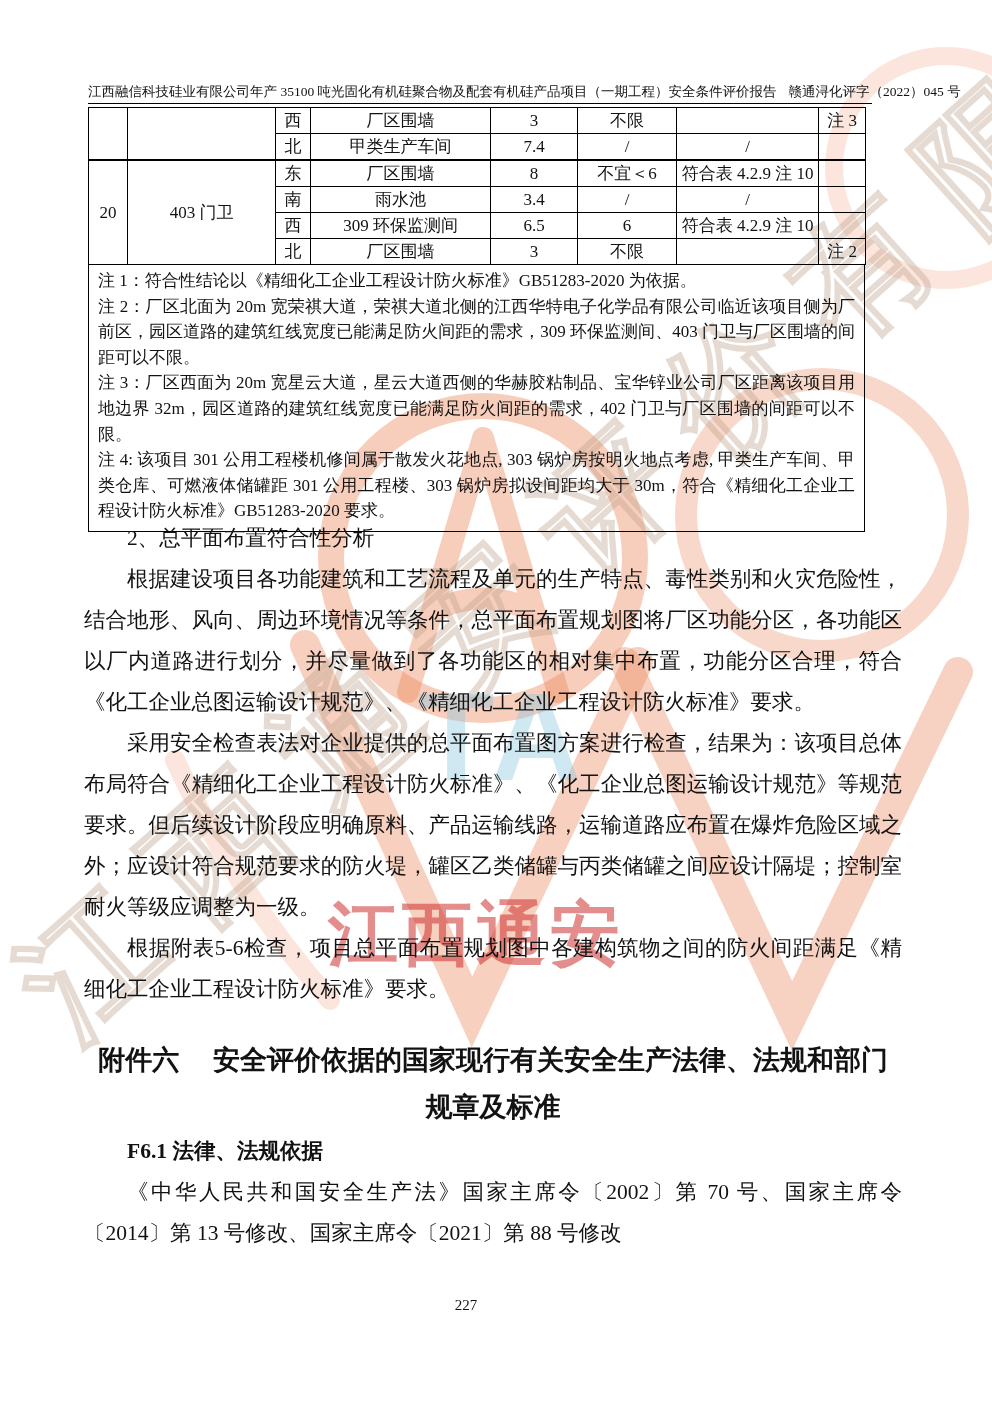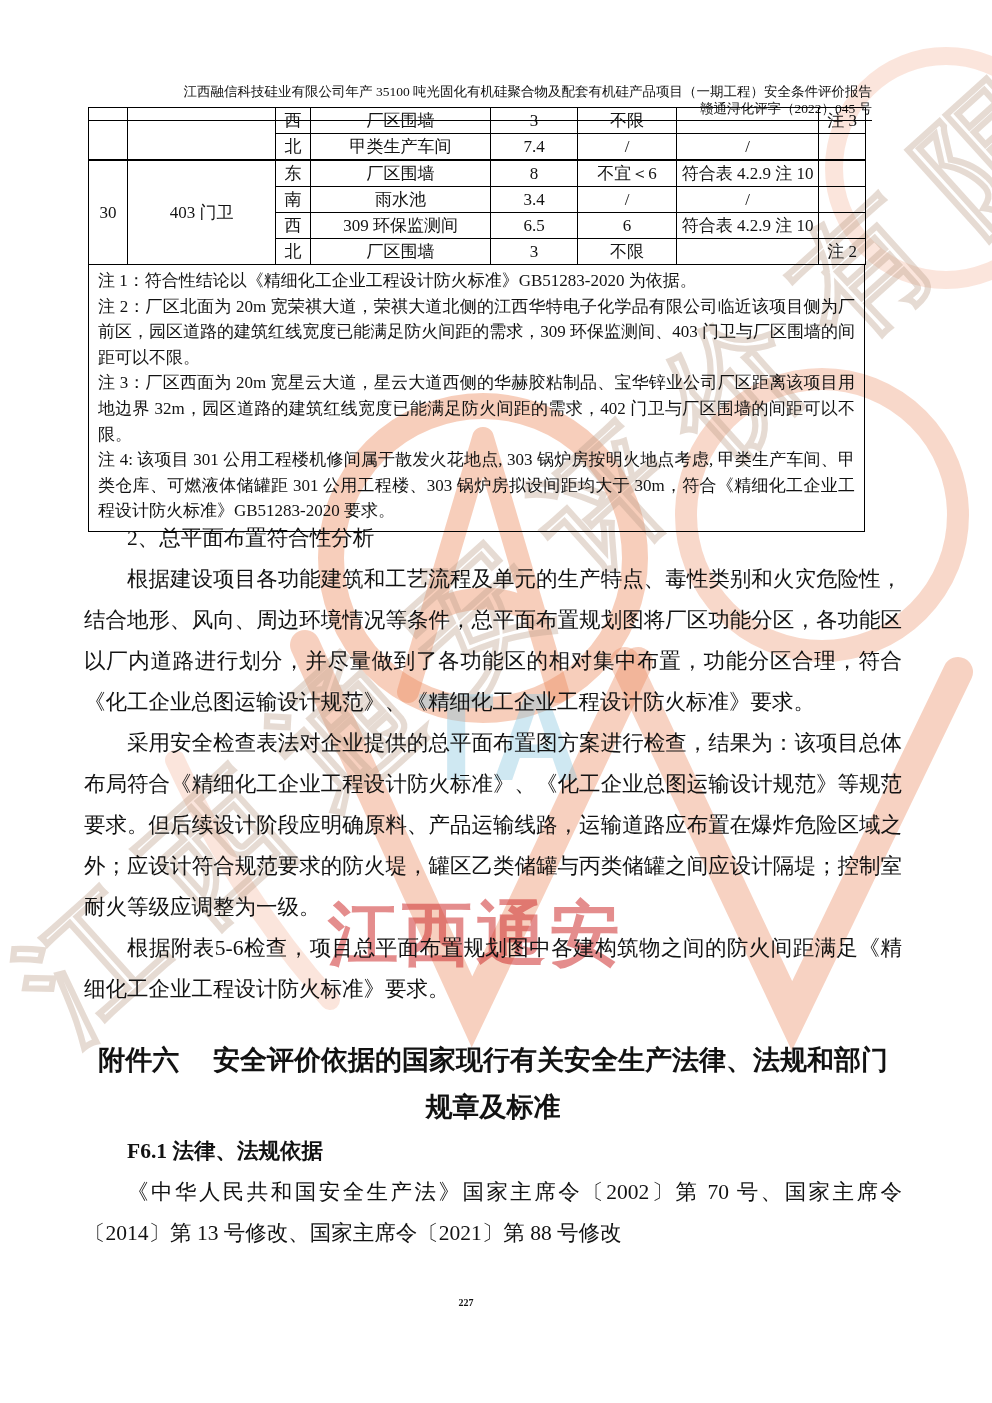--- a/index.html
+++ b/index.html
@@ -9,21 +9,21 @@
     overflow:hidden;
   }
   .wm-layer{position:absolute;inset:0;z-index:0;pointer-events:none;}
   .content{position:absolute;left:0;top:0;width:992px;z-index:1;}
 
   
   .doc-header{
     position:absolute;left:88px;top:83px;width:784px;
     display:flex;justify-content:space-between;align-items:flex-end;
     font-size:13.5px;line-height:17px;border-bottom:1.6px solid #000;
-    padding-bottom:3px;white-space:nowrap;flex-direction:column;
+    padding-bottom:3px;white-space:nowrap;
   }
   .doc-header .hdr-right{font-weight:normal;margin-left:12px;}
 
   
   .tbl-wrap{position:absolute;left:88px;top:107px;width:777px;}
   table{border-collapse:collapse;width:777px;table-layout:fixed;
         font-size:17px;}
   td{border:1.2px solid #000;text-align:center;height:25px;padding:0 2px;
      overflow:hidden;white-space:nowrap;}
   tr.block-start td{border-top:2px solid #000;}
@@ -49,22 +49,21 @@
   }
   .f61-heading{
     margin-top:15px;font-weight:bold;font-size:23px;line-height:32px;
     text-align:left;text-indent:0;
   }
   .final-para{margin-top:9px;font-size:21.5px;line-height:41px;
     text-align:justify;text-indent:2em;}
 
   .page-number{
     position:absolute;left:0;top:1297px;width:932px;text-align:center;
-    font-size:10px;
-    font-weight:bold;
+    font-size:15px;
   }
 
   
   .wm-diag{
     position:absolute;left:-120px;top:520px;width:1800px;
     transform:rotate(-42deg);transform-origin:600px 80px;
     font-size:135px;font-weight:bold;letter-spacing:38px;white-space:nowrap;
     color:transparent;-webkit-text-stroke:2px rgba(190,160,140,0.38);
   }
   .wm-blue{
@@ -131,21 +130,21 @@
       </tr>
       <tr>
         <td>北</td>
         <td>甲类生产车间</td>
         <td>7.4</td>
         <td>/</td>
         <td>/</td>
         <td></td>
       </tr>
       <tr class="block-start">
-        <td rowspan="4">30</td>
+        <td rowspan="4">20</td>
         <td rowspan="4">403 门卫</td>
         <td>东</td>
         <td>厂区围墙</td>
         <td>8</td>
         <td>不宜＜6</td>
         <td>符合表 4.2.9 注 10</td>
         <td></td>
       </tr>
       <tr>
         <td>南</td>

